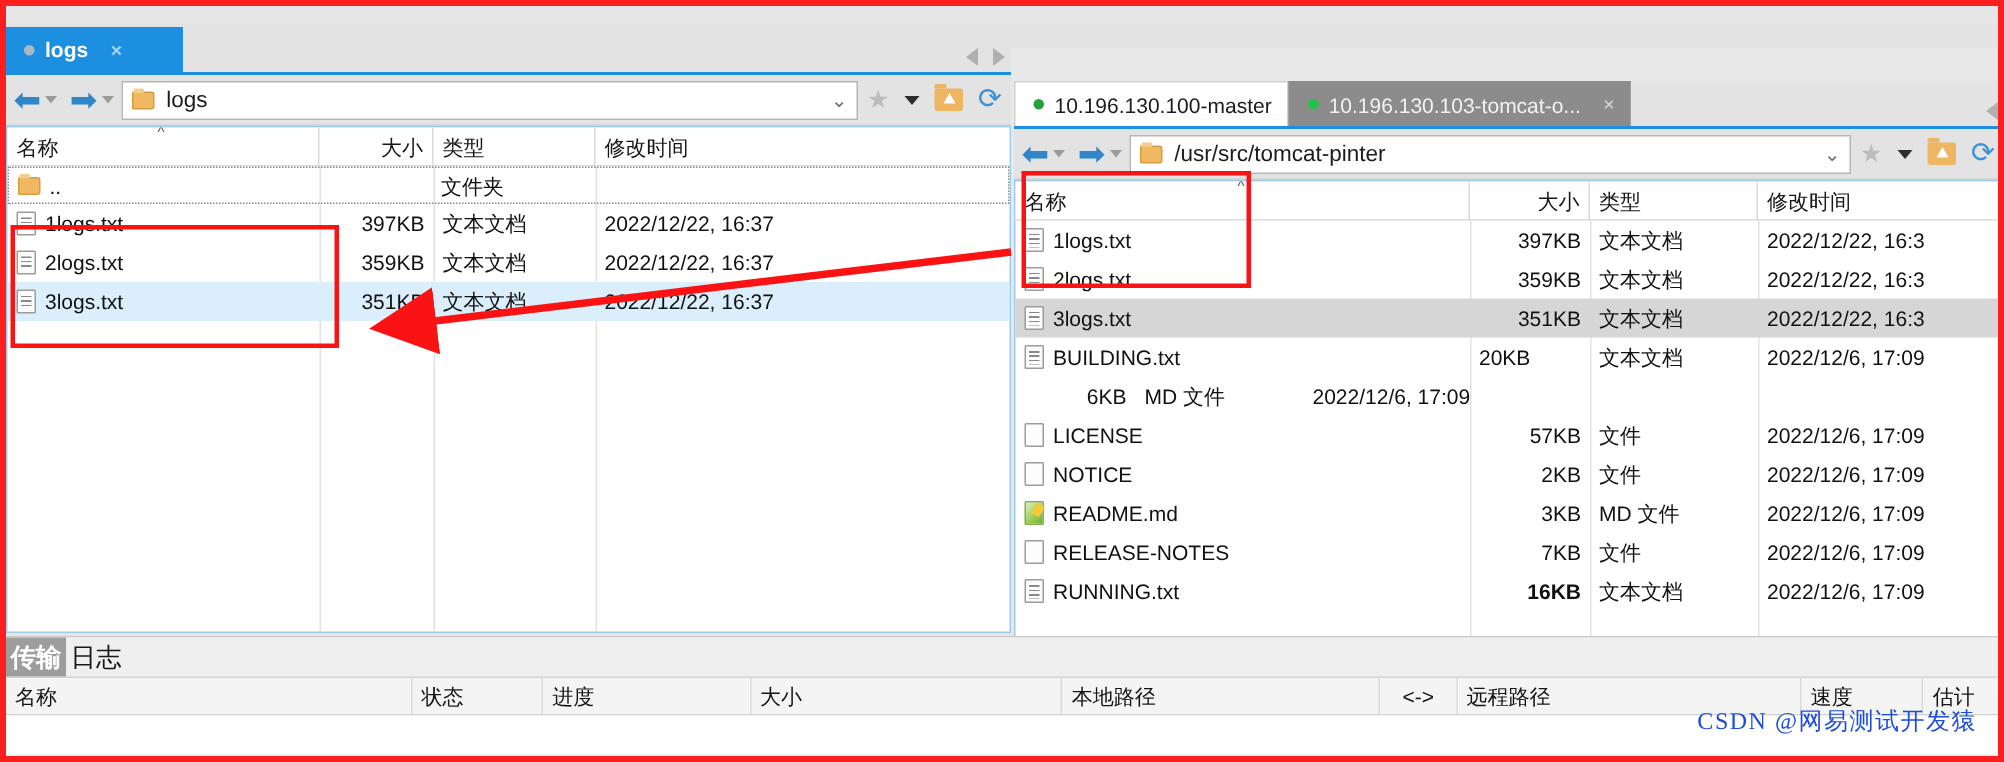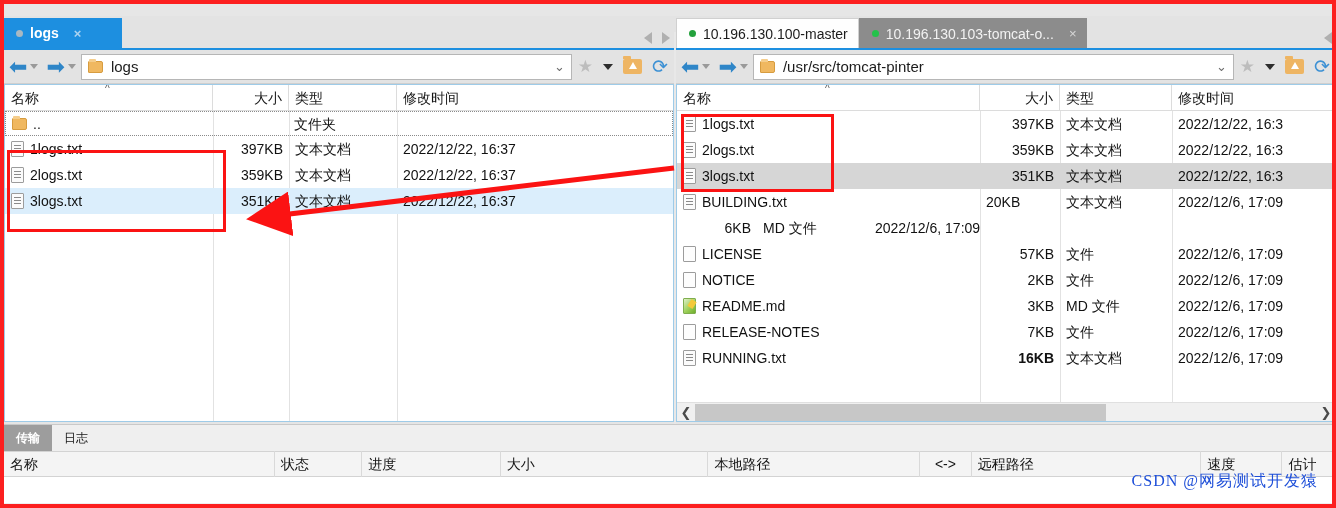--- a/index.html
+++ b/index.html
@@ -38,21 +38,21 @@
     white-space: nowrap;
   }
 
   
   .pane {
     position: absolute;
     top: 14px;
     background: #e5e5e5;
   }
   #pane-left  { left: 0px;   width: 670px; height: 406px; }
-  #pane-right { left: 672px; width: 660px; height: 406px; }
+  #pane-right { left: 672px; width: 660px; height: 406px; margin-top: 36px; }
 
   
   .tabstrip {
     position: relative;
     height: 32px;
     background: #e3e3e3;
     display: flex;
     align-items: flex-end;
     border-bottom: 2px solid #1d8fe0;
   }
@@ -281,21 +281,21 @@
   }
 
   
   #queue {
     position: absolute; left: 0; right: 0; bottom: 0;
     height: 80px; background: #efefef;
     border-top: 1px solid #c9c9c9;
   }
   .qtabs { display: flex; height: 26px; align-items: stretch; background: #efefef; }
   .qtab {
-    font-size: 12px; padding: 0 12px;
+    font-size: 17px; padding: 0 3px;
     display: flex; align-items: center;
     color: #161616;
   }
   .qtab.sel { background: #9d9d9d; color: #ffffff; font-weight: bold; }
   .qhead {
     display: flex; height: 26px; align-items: center;
     background: #f4f4f4;
     border-top: 1px solid #d3d3d3;
     border-bottom: 1px solid #d3d3d3;
   }

